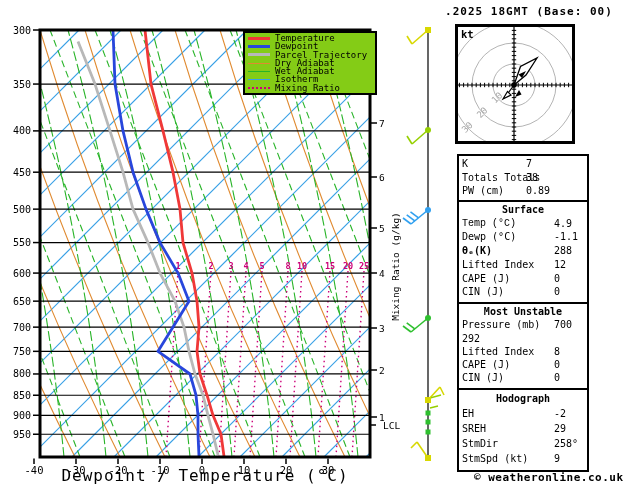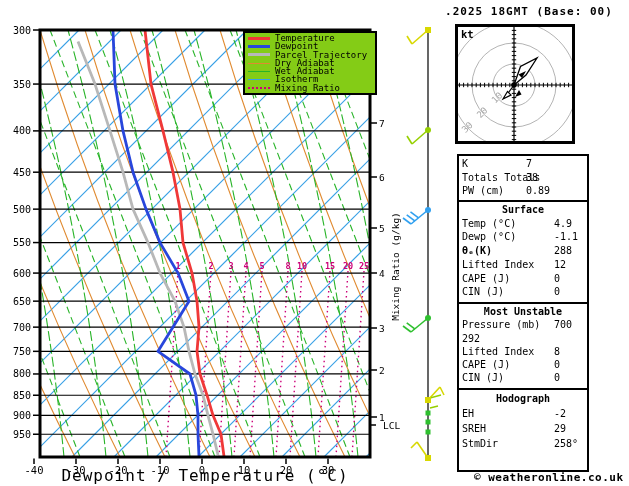--- a/index.html
+++ b/index.html
@@ -438,21 +438,21 @@
           <span>38</span>
         </div>
         <div class="prow">
           <span class="plbl" style="width: 64px;">PW (cm)</span>
           <span>0.89</span>
         </div>
       </div>
       <div class="abs panelbox" style="top: 200px; height: 98px; line-height: 13.7px;">
         <div class="ptitle">Surface</div>
         <div class="prow">
-          <span class="plbl" style="width: 92px;">Temp (°C)</span>
+          <span class="plbl" style="width: 92px; font-family: Liberation Mono, monospace;">Temp (°C)</span>
           <span>4.9</span>
         </div>
         <div class="prow">
           <span class="plbl" style="width: 92px;">Dewp (°C)</span>
           <span>-1.1</span>
         </div>
         <div class="prow">
           <span class="plbl" style="width: 92px; font-weight: bold;">θₑ(K)</span>
           <span>288</span>
         </div>
@@ -498,17 +498,21 @@
           <span>-2</span>
         </div>
         <div class="prow">
           <span class="plbl" style="width: 92px;">SREH</span>
           <span>29</span>
         </div>
         <div class="prow">
           <span class="plbl" style="width: 92px;">StmDir</span>
           <span>258°</span>
         </div>
+        <div class="prow">
+          <span class="plbl" style="width: 92px;">StmSpd (kt)</span>
+          <span>9</span>
+        </div>
       </div>
     </div>
 
   <div class="abs footer">© weatheronline.co.uk</div>
 </div>
 
 </body></html>

